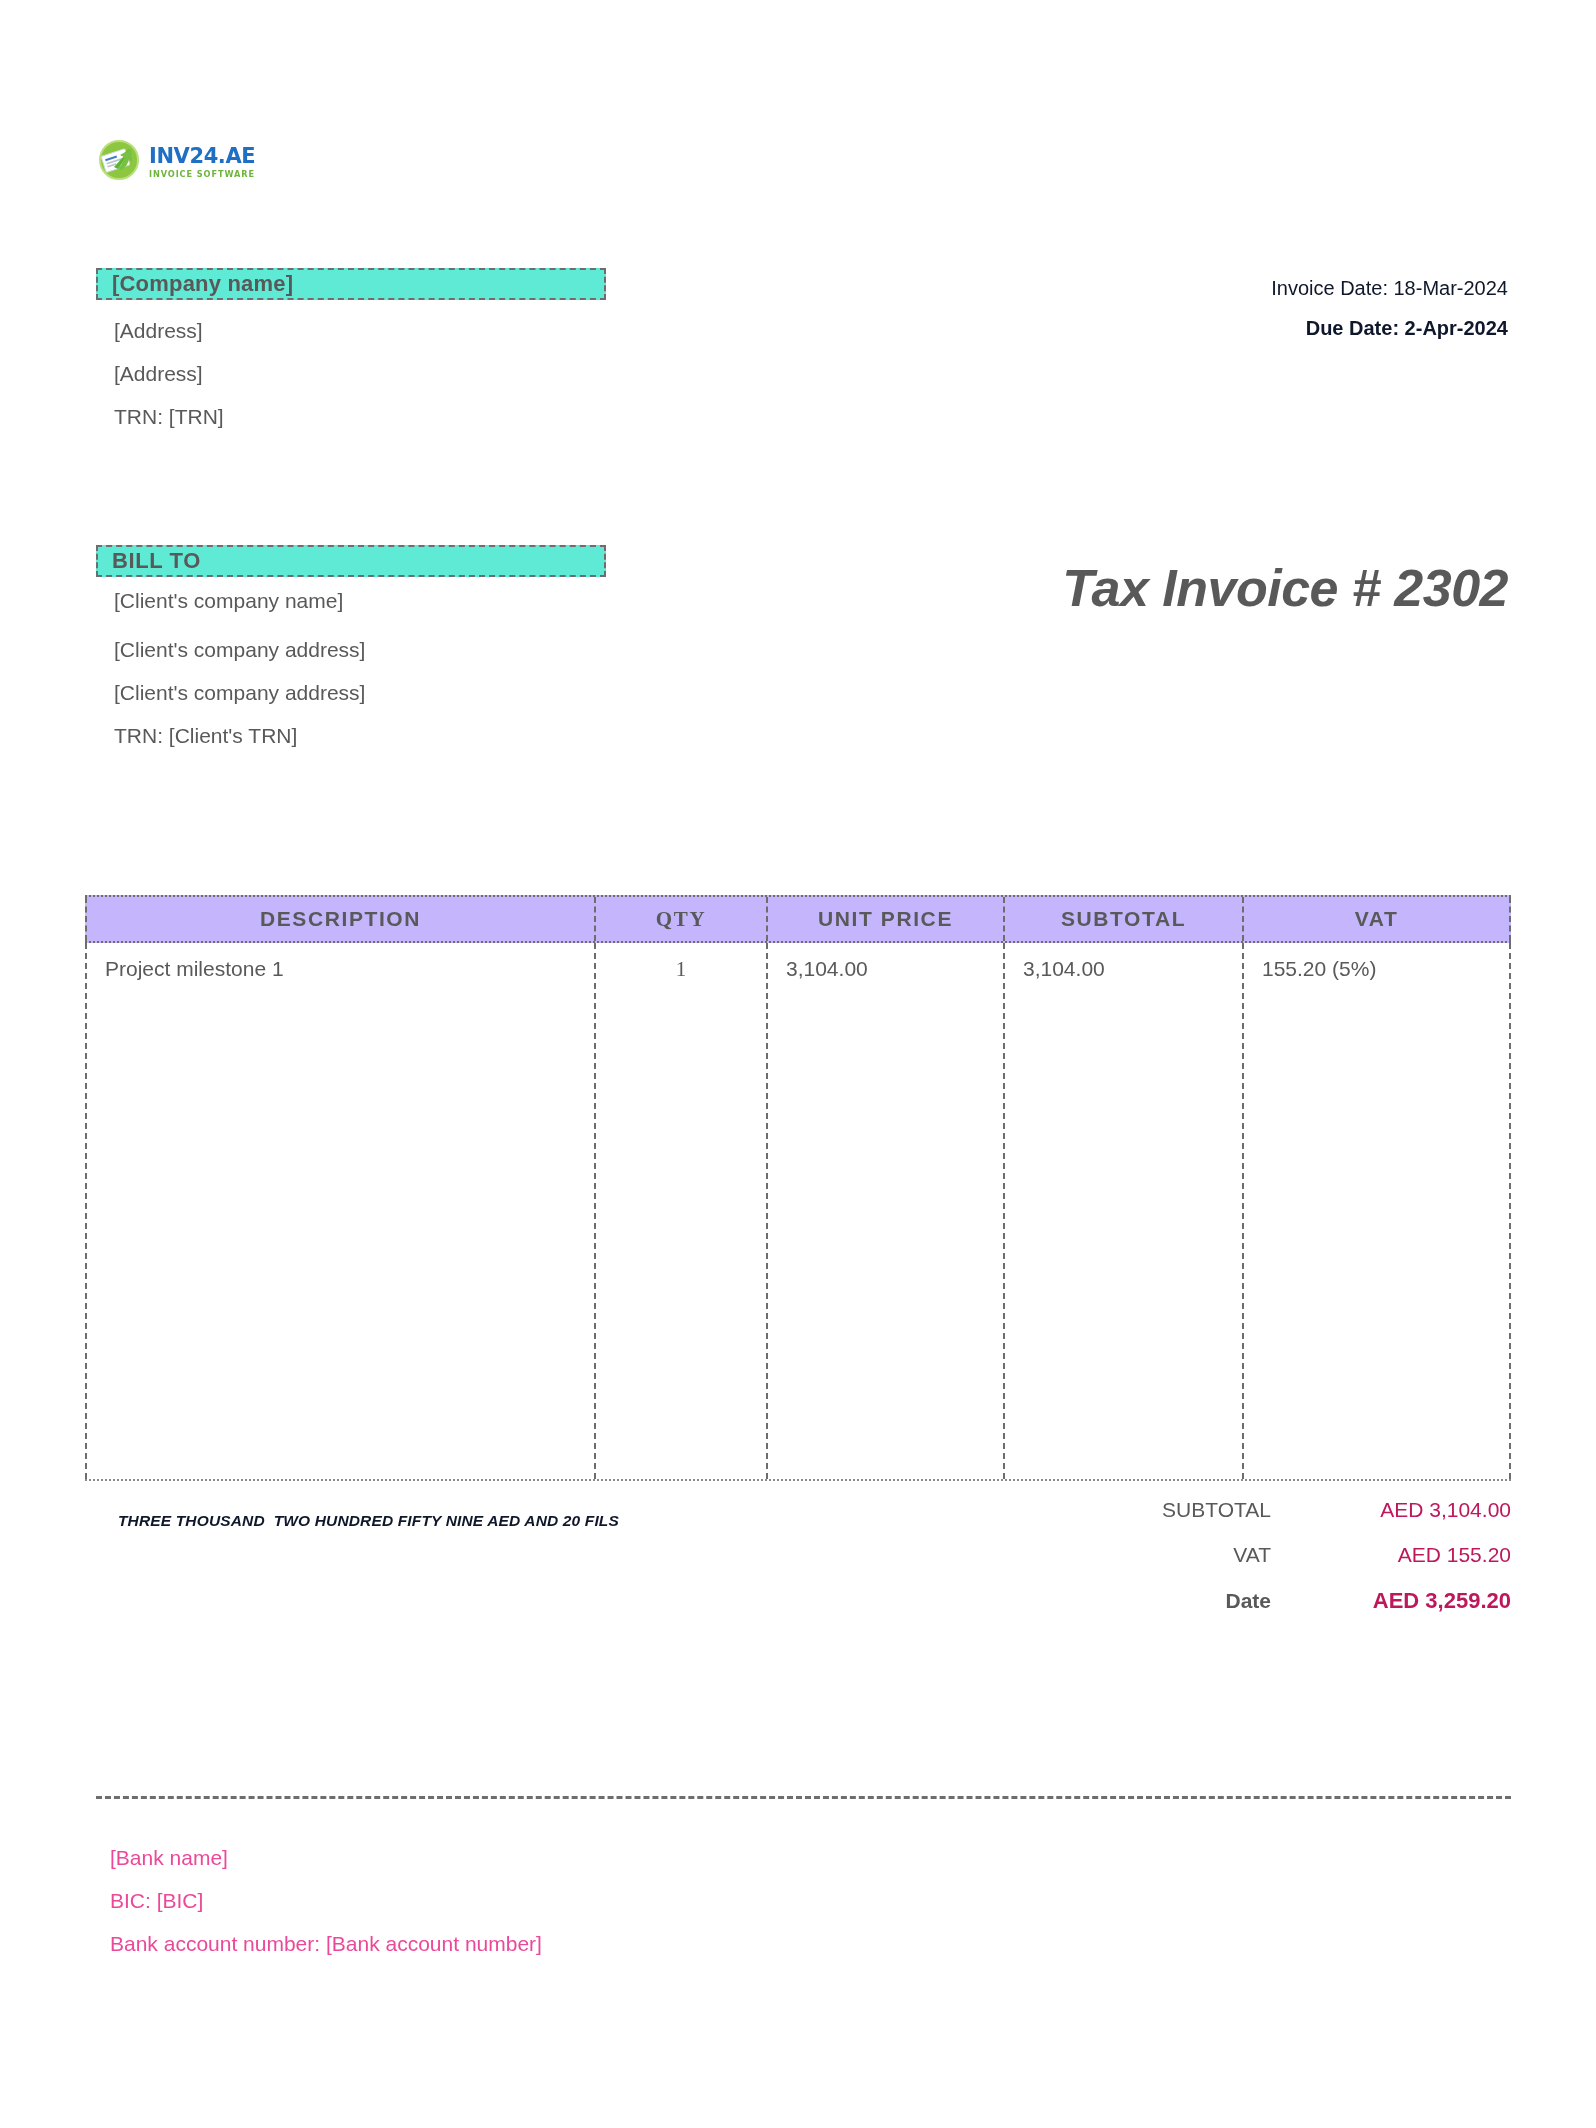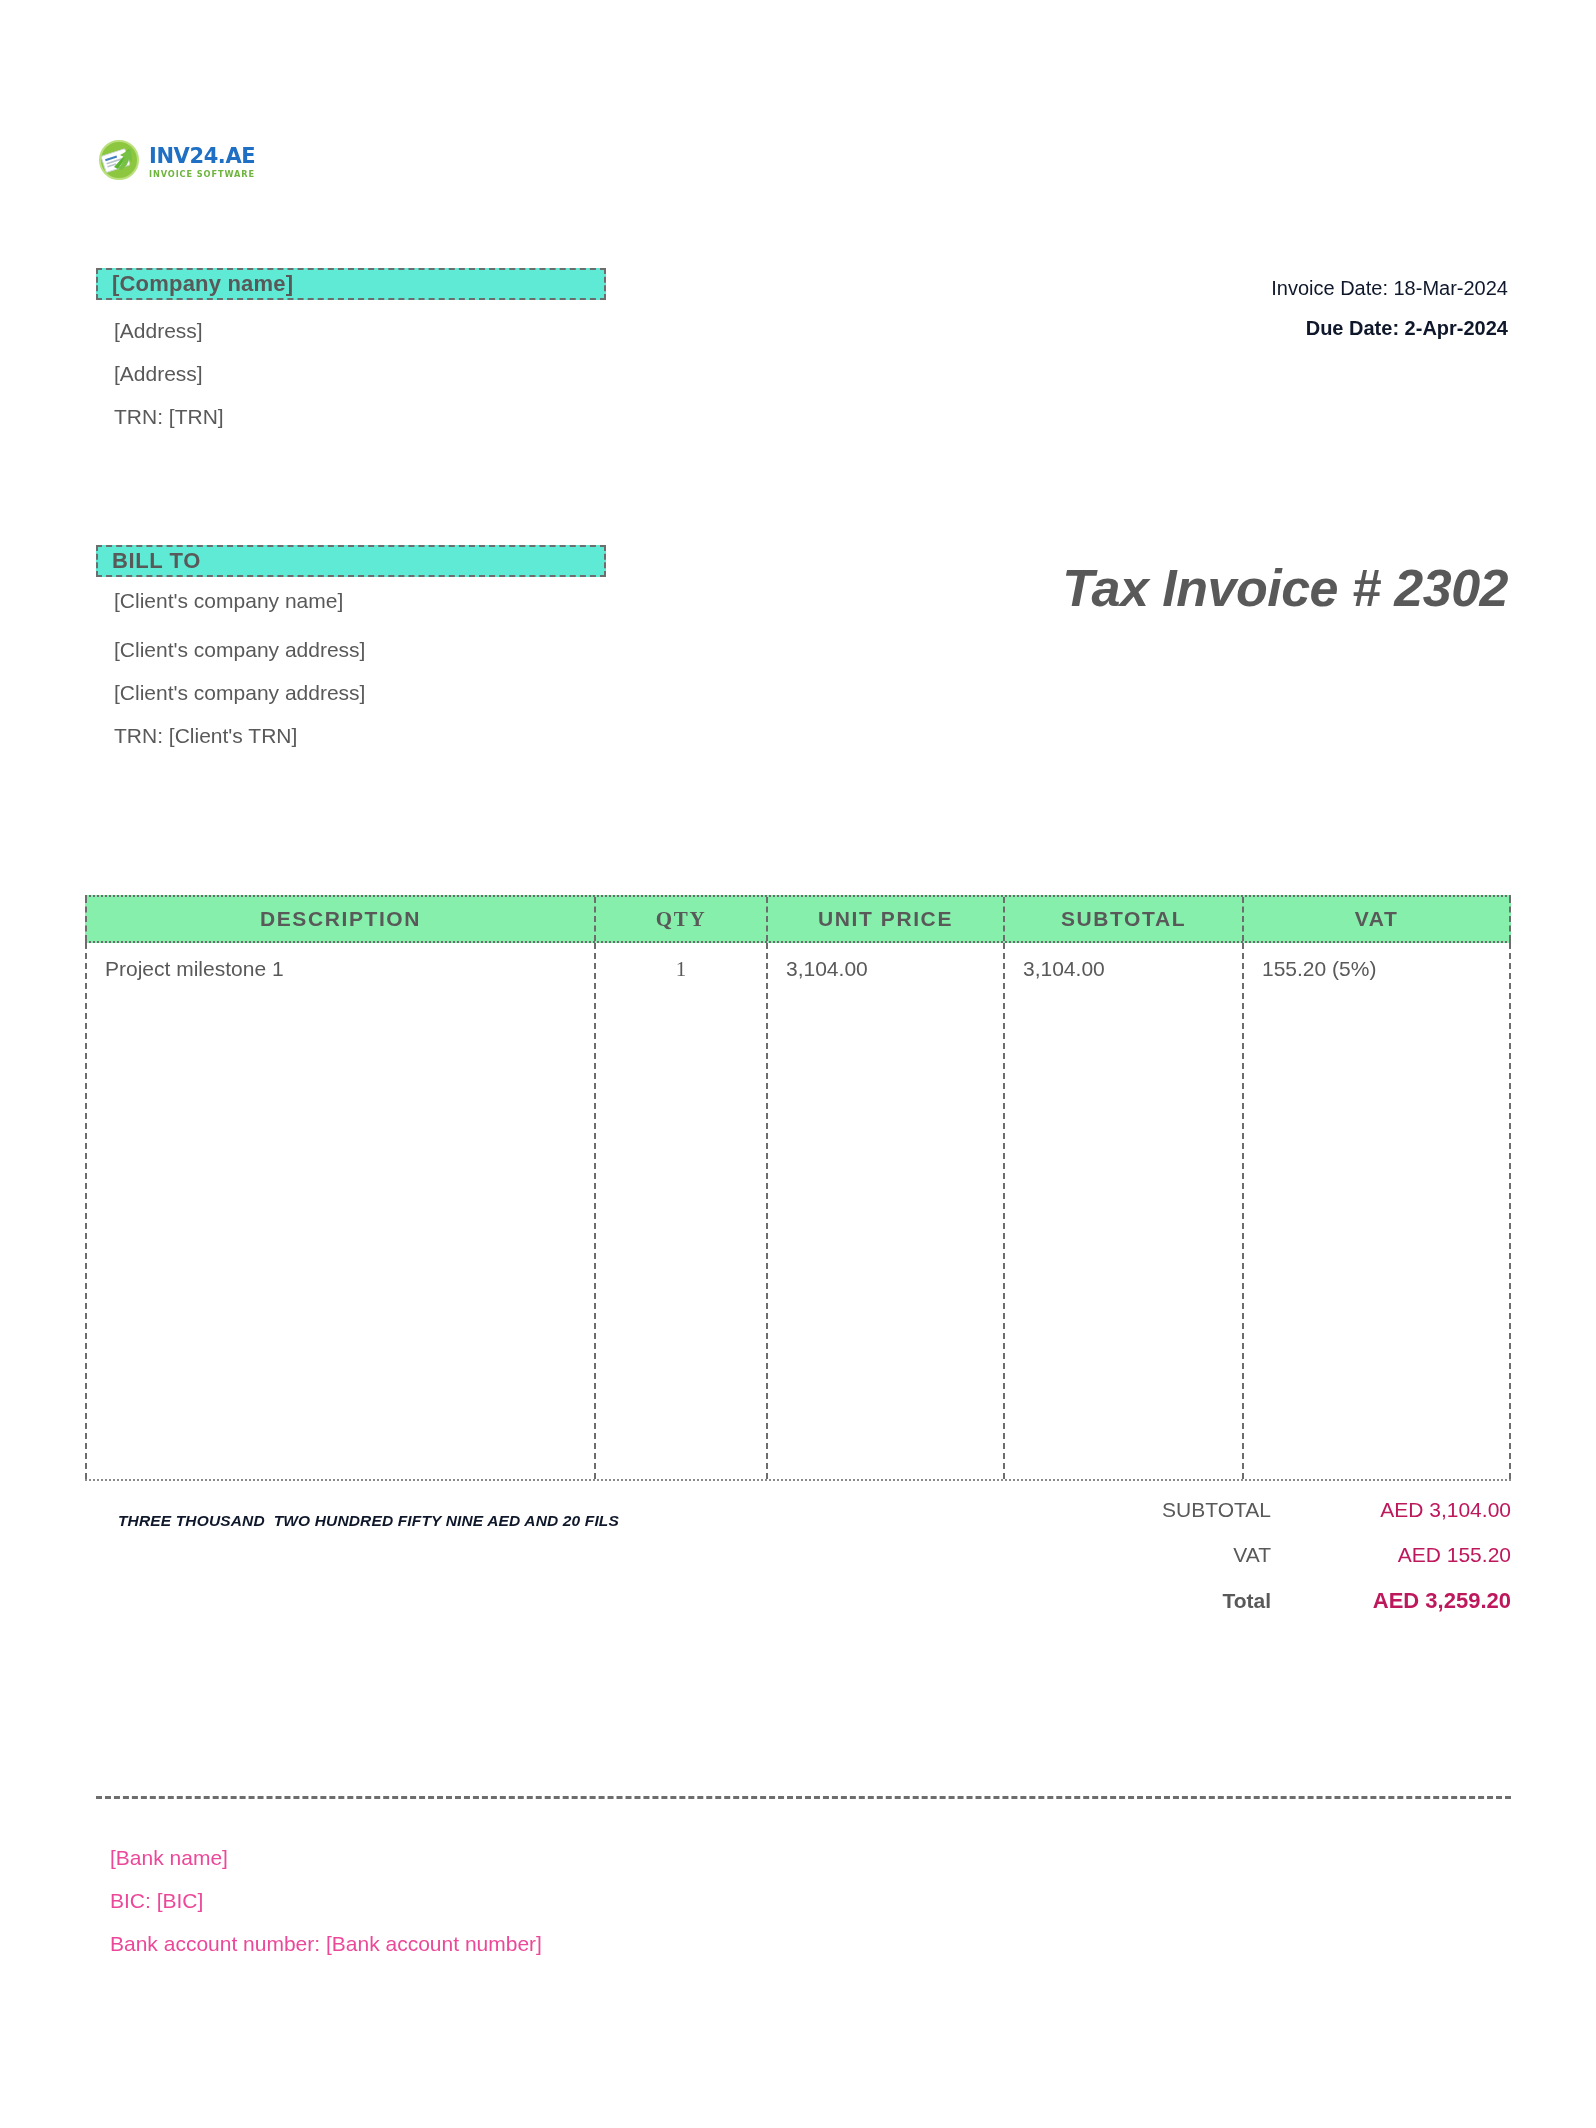--- a/index.html
+++ b/index.html
@@ -153,21 +153,21 @@
     position: absolute;
     left: 85px;
     top: 895px;
     width: 1426px;
     height: 586px;
     box-sizing: border-box;
   }
   .items-head {
     display: flex;
     height: 48px;
-    background: #86efac;
+    background: #c4b5fd;
     border-top: 2px dotted #6d6d6d;
     border-bottom: 2px dotted #6d6d6d;
     box-sizing: border-box;
   }
   .items-body {
     display: flex;
     height: 538px;
     border-bottom: 2px dotted #8a8a8a;
     box-sizing: border-box;
   }
@@ -375,21 +375,21 @@
   <div class="totals">
     <div class="tot-row">
       <span class="tot-label">SUBTOTAL</span>
       <span class="tot-value">AED 3,104.00</span>
     </div>
     <div class="tot-row">
       <span class="tot-label">VAT</span>
       <span class="tot-value">AED 155.20</span>
     </div>
     <div class="tot-row grand">
-      <span class="tot-label">Total</span>
+      <span class="tot-label">Date</span>
       <span class="tot-value">AED 3,259.20</span>
     </div>
   </div>
 
   <div class="footer-rule"></div>
   <div class="bank-block">
     <div class="bank-line">[Bank name]</div>
     <div class="bank-line">BIC: [BIC]</div>
     <div class="bank-line">Bank account number: [Bank account number]</div>
   </div>

